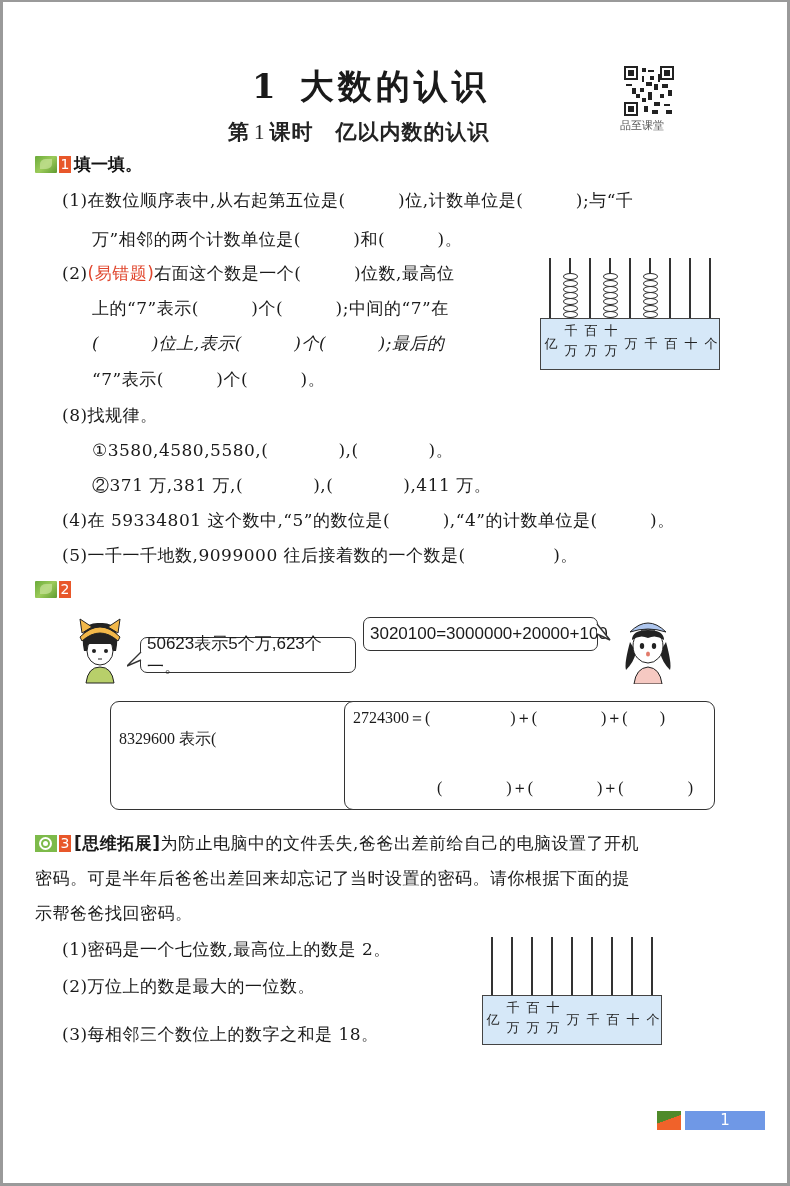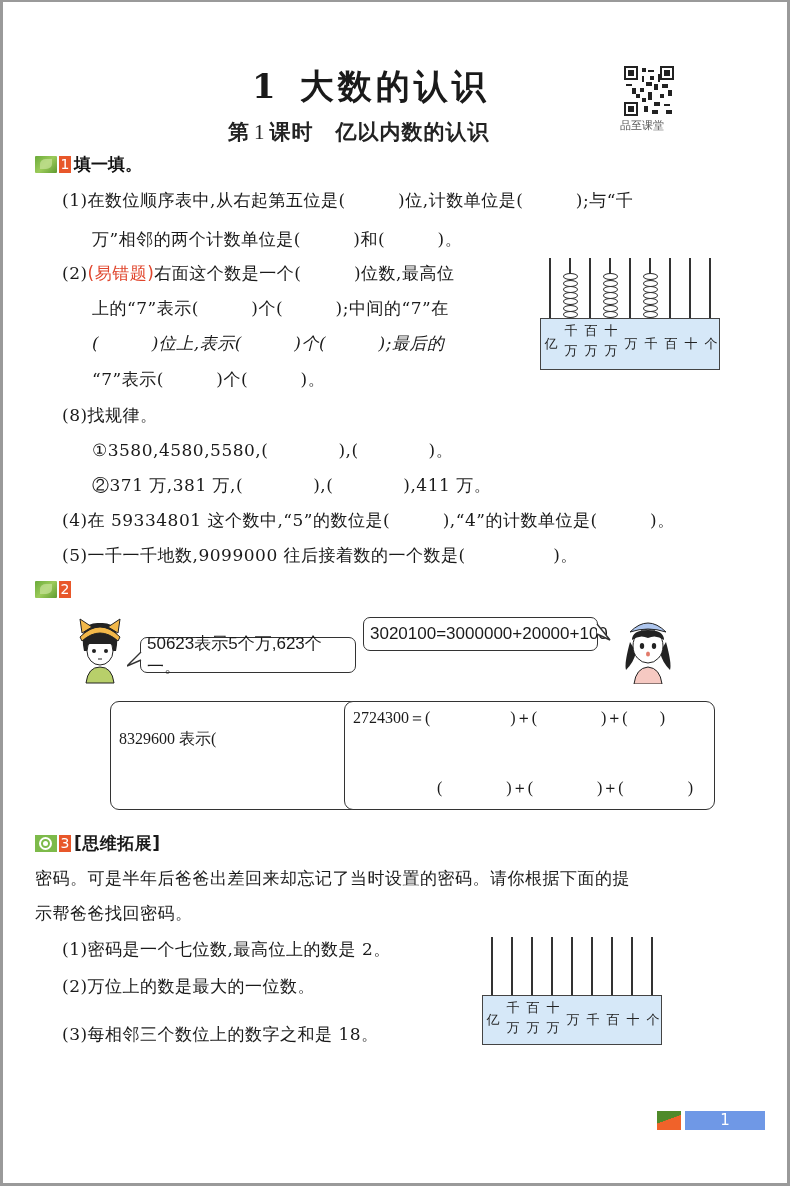--- a/index.html
+++ b/index.html
@@ -234,20 +234,21 @@
 </div>
 <div class="answer-box" style="left:344px; top:701px; width:371px; height:109px;">
   <div class="box-line" style="left:8px; top:6px;">2724300＝(　　　　　)＋(　　　　)＋(　　)</div>
   <div class="box-line" style="left:92px; top:76px;">(　　　　)＋(　　　　)＋(　　　　)</div>
 </div>
 
 <div class="abs" style="left:35px; top:832px; display:flex; align-items:center;">
   <span class="sec-icon target-icon"></span>
   <span class="sec-num" style="font-family:'DejaVu Sans',sans-serif;">3</span>
   <span class="line" style="font-family:'DejaVu Sans',sans-serif; font-weight:bold;">[思维拓展]</span>
+  <span class="line">为防止电脑中的文件丢失,爸爸出差前给自己的电脑设置了开机</span>
 </div>
 <div class="abs line" style="left:35px; top:867px;">密码。可是半年后爸爸出差回来却忘记了当时设置的密码。请你根据下面的提</div>
 <div class="abs line" style="left:35px; top:902px;">示帮爸爸找回密码。</div>
 
 <div class="abs line" style="left:62px; top:938px;">(1)密码是一个七位数,最高位上的数是 2。</div>
 <div class="abs line" style="left:62px; top:975px;">(2)万位上的数是最大的一位数。</div>
 <div class="abs line" style="left:62px; top:1011px;margin-top:12px;">(3)每相邻三个数位上的数字之和是 18。</div>
 
 <div id="abacus2" class="abacus" style="left:482px; top:937px; width:180px; height:108px;">
     <div class="rod" style="left: 9.25px; top: 0px; height: 58px;"></div>

